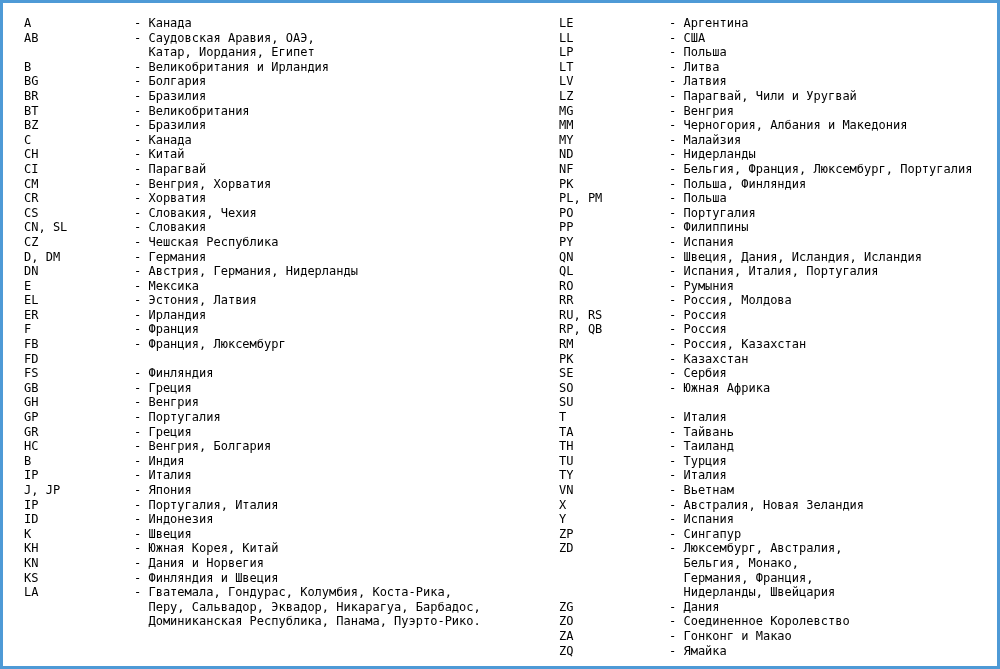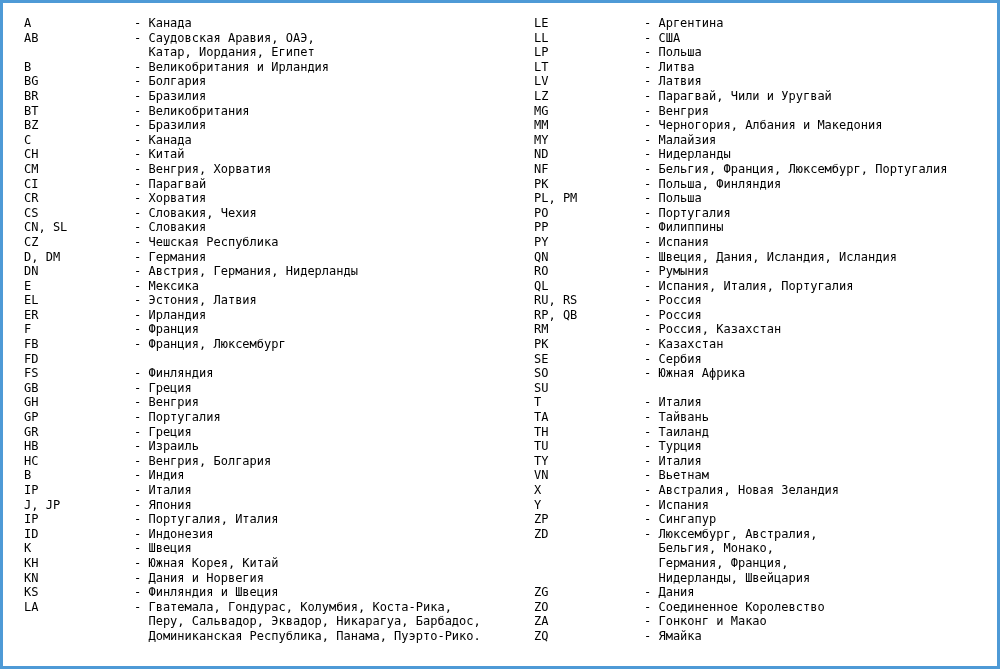--- a/index.html
+++ b/index.html
@@ -11,21 +11,21 @@
     border: 3px solid #4e9ad6;
     position: relative;
     overflow: hidden;
     font-family: "DejaVu Sans Mono", "Liberation Mono", monospace;
     font-size: 12px;
     line-height: 14.6px;
     color: #000000;
   }
   .col { position: absolute; top: 13px; }
   .col-left  { left: 21px;  width: 525px; }
-  .col-right { left: 531px; width: 430px; }
+  .col-right { left: 556px; width: 430px; }
   .row { display: flex; align-items: flex-start; }
   .code { flex: 0 0 110px; width: 110px; white-space: pre; }
   .lines { flex: 1; min-width: 0; }
   .line { white-space: pre; }
   .line.cont { padding-left: 2ch; }
 </style>
 </head>
 <body style="border-color: rgb(78, 154, 214); background: rgb(255, 255, 255); color: rgb(0, 0, 0);">
 
 <div class="col col-left">
@@ -78,32 +78,32 @@
         <div class="line first">- Канада</div>
       </span>
     </div>
     <div class="row">
       <span class="code">CH</span>
       <span class="lines">
         <div class="line first">- Китай</div>
       </span>
     </div>
     <div class="row">
+      <span class="code">CI</span>
+      <span class="lines">
+        <div class="line first">- Парагвай</div>
+      </span>
+    </div>
+    <div class="row">
       <span class="code">CM</span>
       <span class="lines">
         <div class="line first">- Венгрия, Хорватия</div>
       </span>
     </div>
     <div class="row">
-      <span class="code">CI</span>
-      <span class="lines">
-        <div class="line first">- Парагвай</div>
-      </span>
-    </div>
-    <div class="row">
       <span class="code">CR</span>
       <span class="lines">
         <div class="line first">- Хорватия</div>
       </span>
     </div>
     <div class="row">
       <span class="code">CS</span>
       <span class="lines">
         <div class="line first">- Словакия, Чехия</div>
       </span>
@@ -186,26 +186,20 @@
     <div class="row">
       <span class="code">GP</span>
       <span class="lines">
         <div class="line first">- Португалия</div>
       </span>
     </div>
     <div class="row">
       <span class="code">GR</span>
       <span class="lines">
         <div class="line first">- Греция</div>
-      </span>
-    </div>
-    <div class="row">
-      <span class="code">HB</span>
-      <span class="lines">
-        <div class="line first">- Израиль</div>
       </span>
     </div>
     <div class="row">
       <span class="code">HC</span>
       <span class="lines">
         <div class="line first">- Венгрия, Болгария</div>
       </span>
     </div>
     <div class="row">
       <span class="code">B</span>
@@ -368,29 +362,35 @@
         <div class="line first">- Испания</div>
       </span>
     </div>
     <div class="row">
       <span class="code">QN</span>
       <span class="lines">
         <div class="line first">- Швеция, Дания, Исландия, Исландия</div>
       </span>
     </div>
     <div class="row">
+      <span class="code">QL</span>
+      <span class="lines">
+        <div class="line first">- Испания, Италия, Португалия</div>
+      </span>
+    </div>
+    <div class="row">
       <span class="code">RO</span>
       <span class="lines">
         <div class="line first">- Румыния</div>
       </span>
     </div>
     <div class="row">
-      <span class="code">QL</span>
-      <span class="lines">
-        <div class="line first">- Испания, Италия, Португалия</div>
+      <span class="code">RR</span>
+      <span class="lines">
+        <div class="line first">- Россия, Молдова</div>
       </span>
     </div>
     <div class="row">
       <span class="code">RU, RS</span>
       <span class="lines">
         <div class="line first">- Россия</div>
       </span>
     </div>
     <div class="row">
       <span class="code">RP, QB</span>

